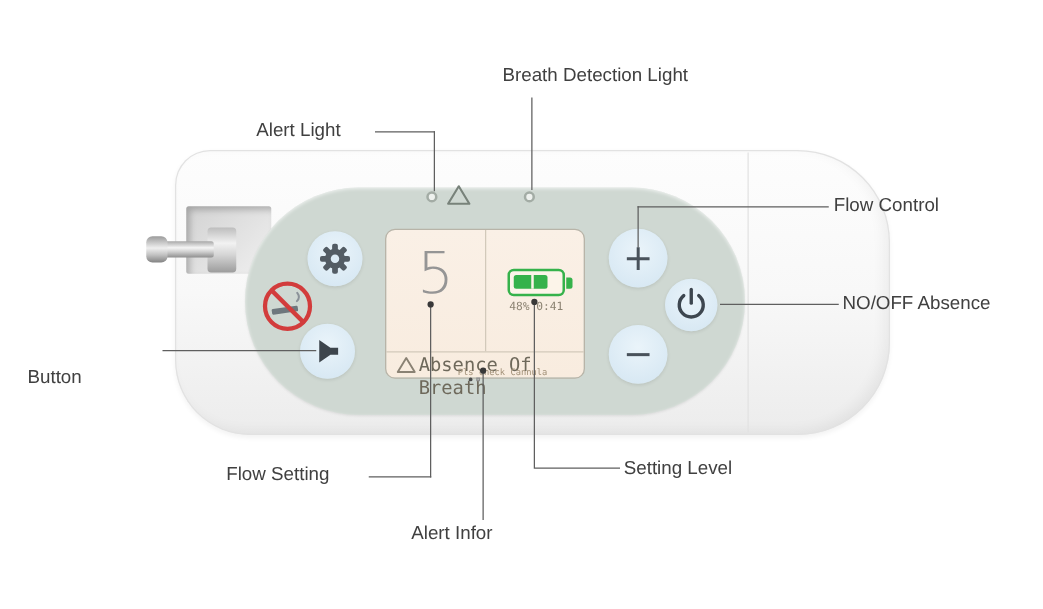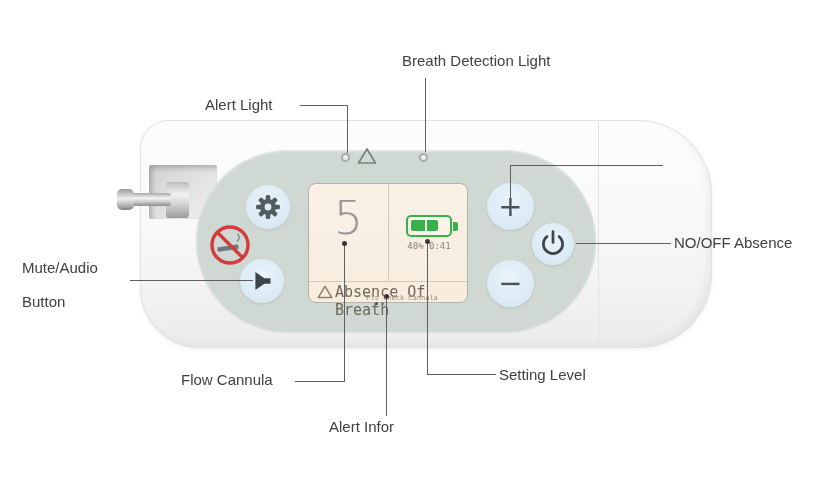--- a/index.html
+++ b/index.html
@@ -151,31 +151,31 @@
     <span class="sym">−</span>
   </div>
 
   <div class="ann-label" style="left:402px;top:52px;">Breath Detection Light</div>
   <div class="vline" style="left:425px;top:78px;height:74px;"></div>
 
   <div class="ann-label" style="left:205px;top:96px;text-align:right;">Alert Light</div>
   <div class="hline" style="left:300px;top:105px;width:48px;"></div>
   <div class="vline" style="left:347px;top:105px;height:48px;"></div>
 
+  <div class="ann-label" style="left:667px;top:156px;">Flow Control</div>
   <div class="hline" style="left:510px;top:165px;width:153px;"></div>
   <div class="vline" style="left:510px;top:165px;height:33px;"></div>
 
   <div class="ann-label" style="left:674px;top:234px;">NO/OFF Absence</div>
   <div class="hline" style="left:576px;top:243px;width:95px;"></div>
 
-  <div class="ann-label" style="left:22px;top:259px;">Mute/Audio</div>
   <div class="ann-label" style="left:22px;top:293px;text-align:right;">Button</div>
   <div class="hline" style="left:130px;top:280px;width:123px;"></div>
 
-  <div class="ann-label" style="left:181px;top:371px;">Flow Cannula</div>
+  <div class="ann-label" style="left:181px;top:371px;">Flow Setting</div>
   <div class="hline" style="left:295px;top:381px;width:50px;"></div>
   <div class="vline" style="left:344px;top:245px;height:137px;"></div>
   <div class="adot" style="left:342px;top:241px;"></div>
 
   <div class="ann-label" style="left:329px;top:418px;">Alert Infor</div>
   <div class="vline" style="left:386px;top:297px;height:119px;"></div>
   <div class="adot" style="left:384px;top:294px;"></div>
 
   <div class="ann-label" style="left:499px;top:366px;">Setting Level</div>
   <div class="hline" style="left:428px;top:374px;width:68px;"></div>

